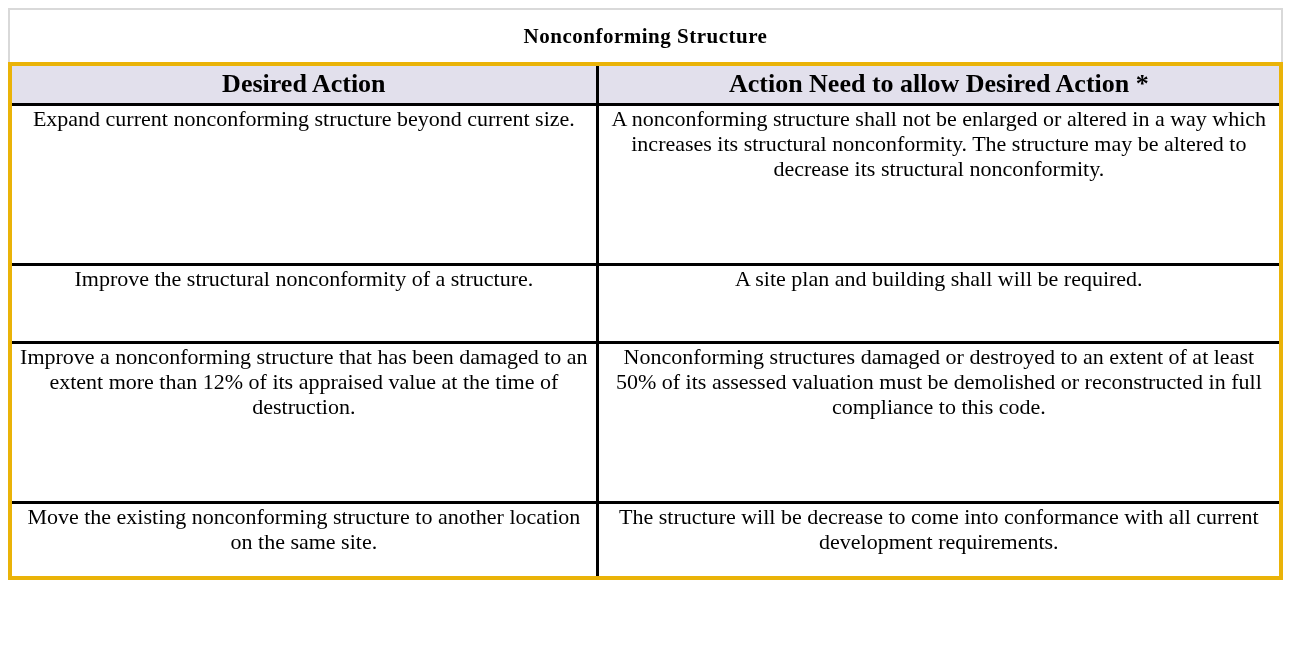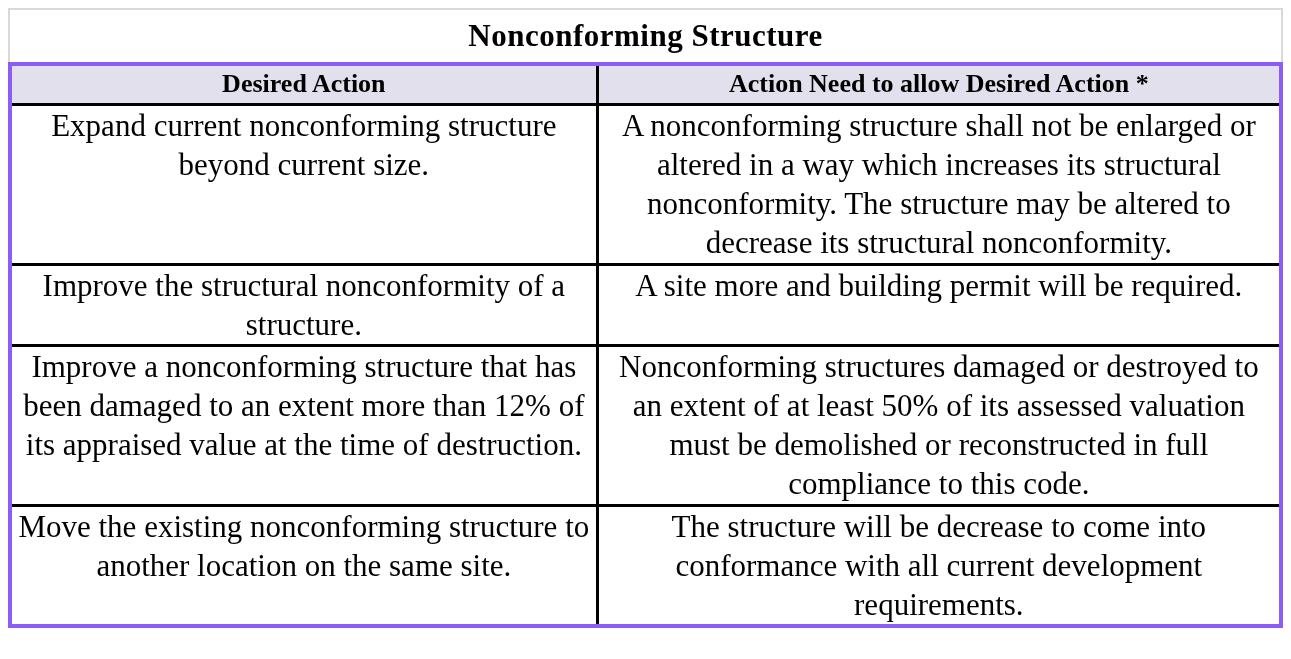--- a/index.html
+++ b/index.html
@@ -17,30 +17,30 @@
     background: #ffffff;
   }
   .title-row {
     box-sizing: border-box;
     border: 2px solid #d9d9d9;
     border-bottom: none;
     height: 54px;
     display: flex;
     align-items: center;
     justify-content: center;
-    font-size: 31px;
+    font-size: 21px;
     font-weight: bold;
     letter-spacing: 0.5px;
     background: #ffffff;
   }
   table.nc-table {
     width: 100%;
     border-collapse: collapse;
     table-layout: fixed;
-    border: 4px solid #8b5cf6;
+    border: 4px solid #eab308;
   }
   table.nc-table th,
   table.nc-table td {
     border: 3px solid #000000;
     text-align: center;
     vertical-align: top;
     padding: 0 6px;
     box-sizing: border-box;
     overflow: hidden;
   }
@@ -48,22 +48,22 @@
   th.col-right { width: 53.8%; }
   table.nc-table th {
     background: #e2e0ec;
     font-size: 26px;
     font-weight: bold;
     height: 40px;
     vertical-align: middle;
     padding: 2px 6px;
   }
   table.nc-table td {
-    font-size: 31px;
-    line-height: 39px;
+    font-size: 22px;
+    line-height: 25px;
   }
   tr.row-tall  td { height: 160px; }
   tr.row-short td { height: 78px;  }
   tr.row-med   td { height: 76px;  }
   td.footnote {
     height: 41px;
     font-size: 21px;
     line-height: 38px;
     vertical-align: middle;
   }
@@ -82,21 +82,21 @@
         <th class="col-right">Action Need to allow Desired Action *</th>
       </tr>
     </thead>
     <tbody>
       <tr class="row-tall">
         <td>Expand current nonconforming structure beyond current size.</td>
         <td>A nonconforming structure shall not be enlarged or altered in a way which increases its structural nonconformity.  The structure may be altered to decrease its structural nonconformity.</td>
       </tr>
       <tr class="row-short">
         <td>Improve the structural nonconformity of a structure.</td>
-        <td>A site more and building permit will be required.</td>
+        <td>A site plan and building shall will be required.</td>
       </tr>
       <tr class="row-tall">
         <td>Improve a nonconforming structure that has been damaged  to an extent more than 12% of its appraised value at the time of destruction.</td>
         <td>Nonconforming structures damaged or destroyed to an extent of at least 50% of its assessed valuation must be demolished or reconstructed in full compliance to this code.</td>
       </tr>
       <tr class="row-med">
         <td>Move the existing nonconforming structure to another location on the same site.</td>
         <td>The structure will be decrease to come into conformance with all current development requirements.</td>
       </tr>
     </tbody>

